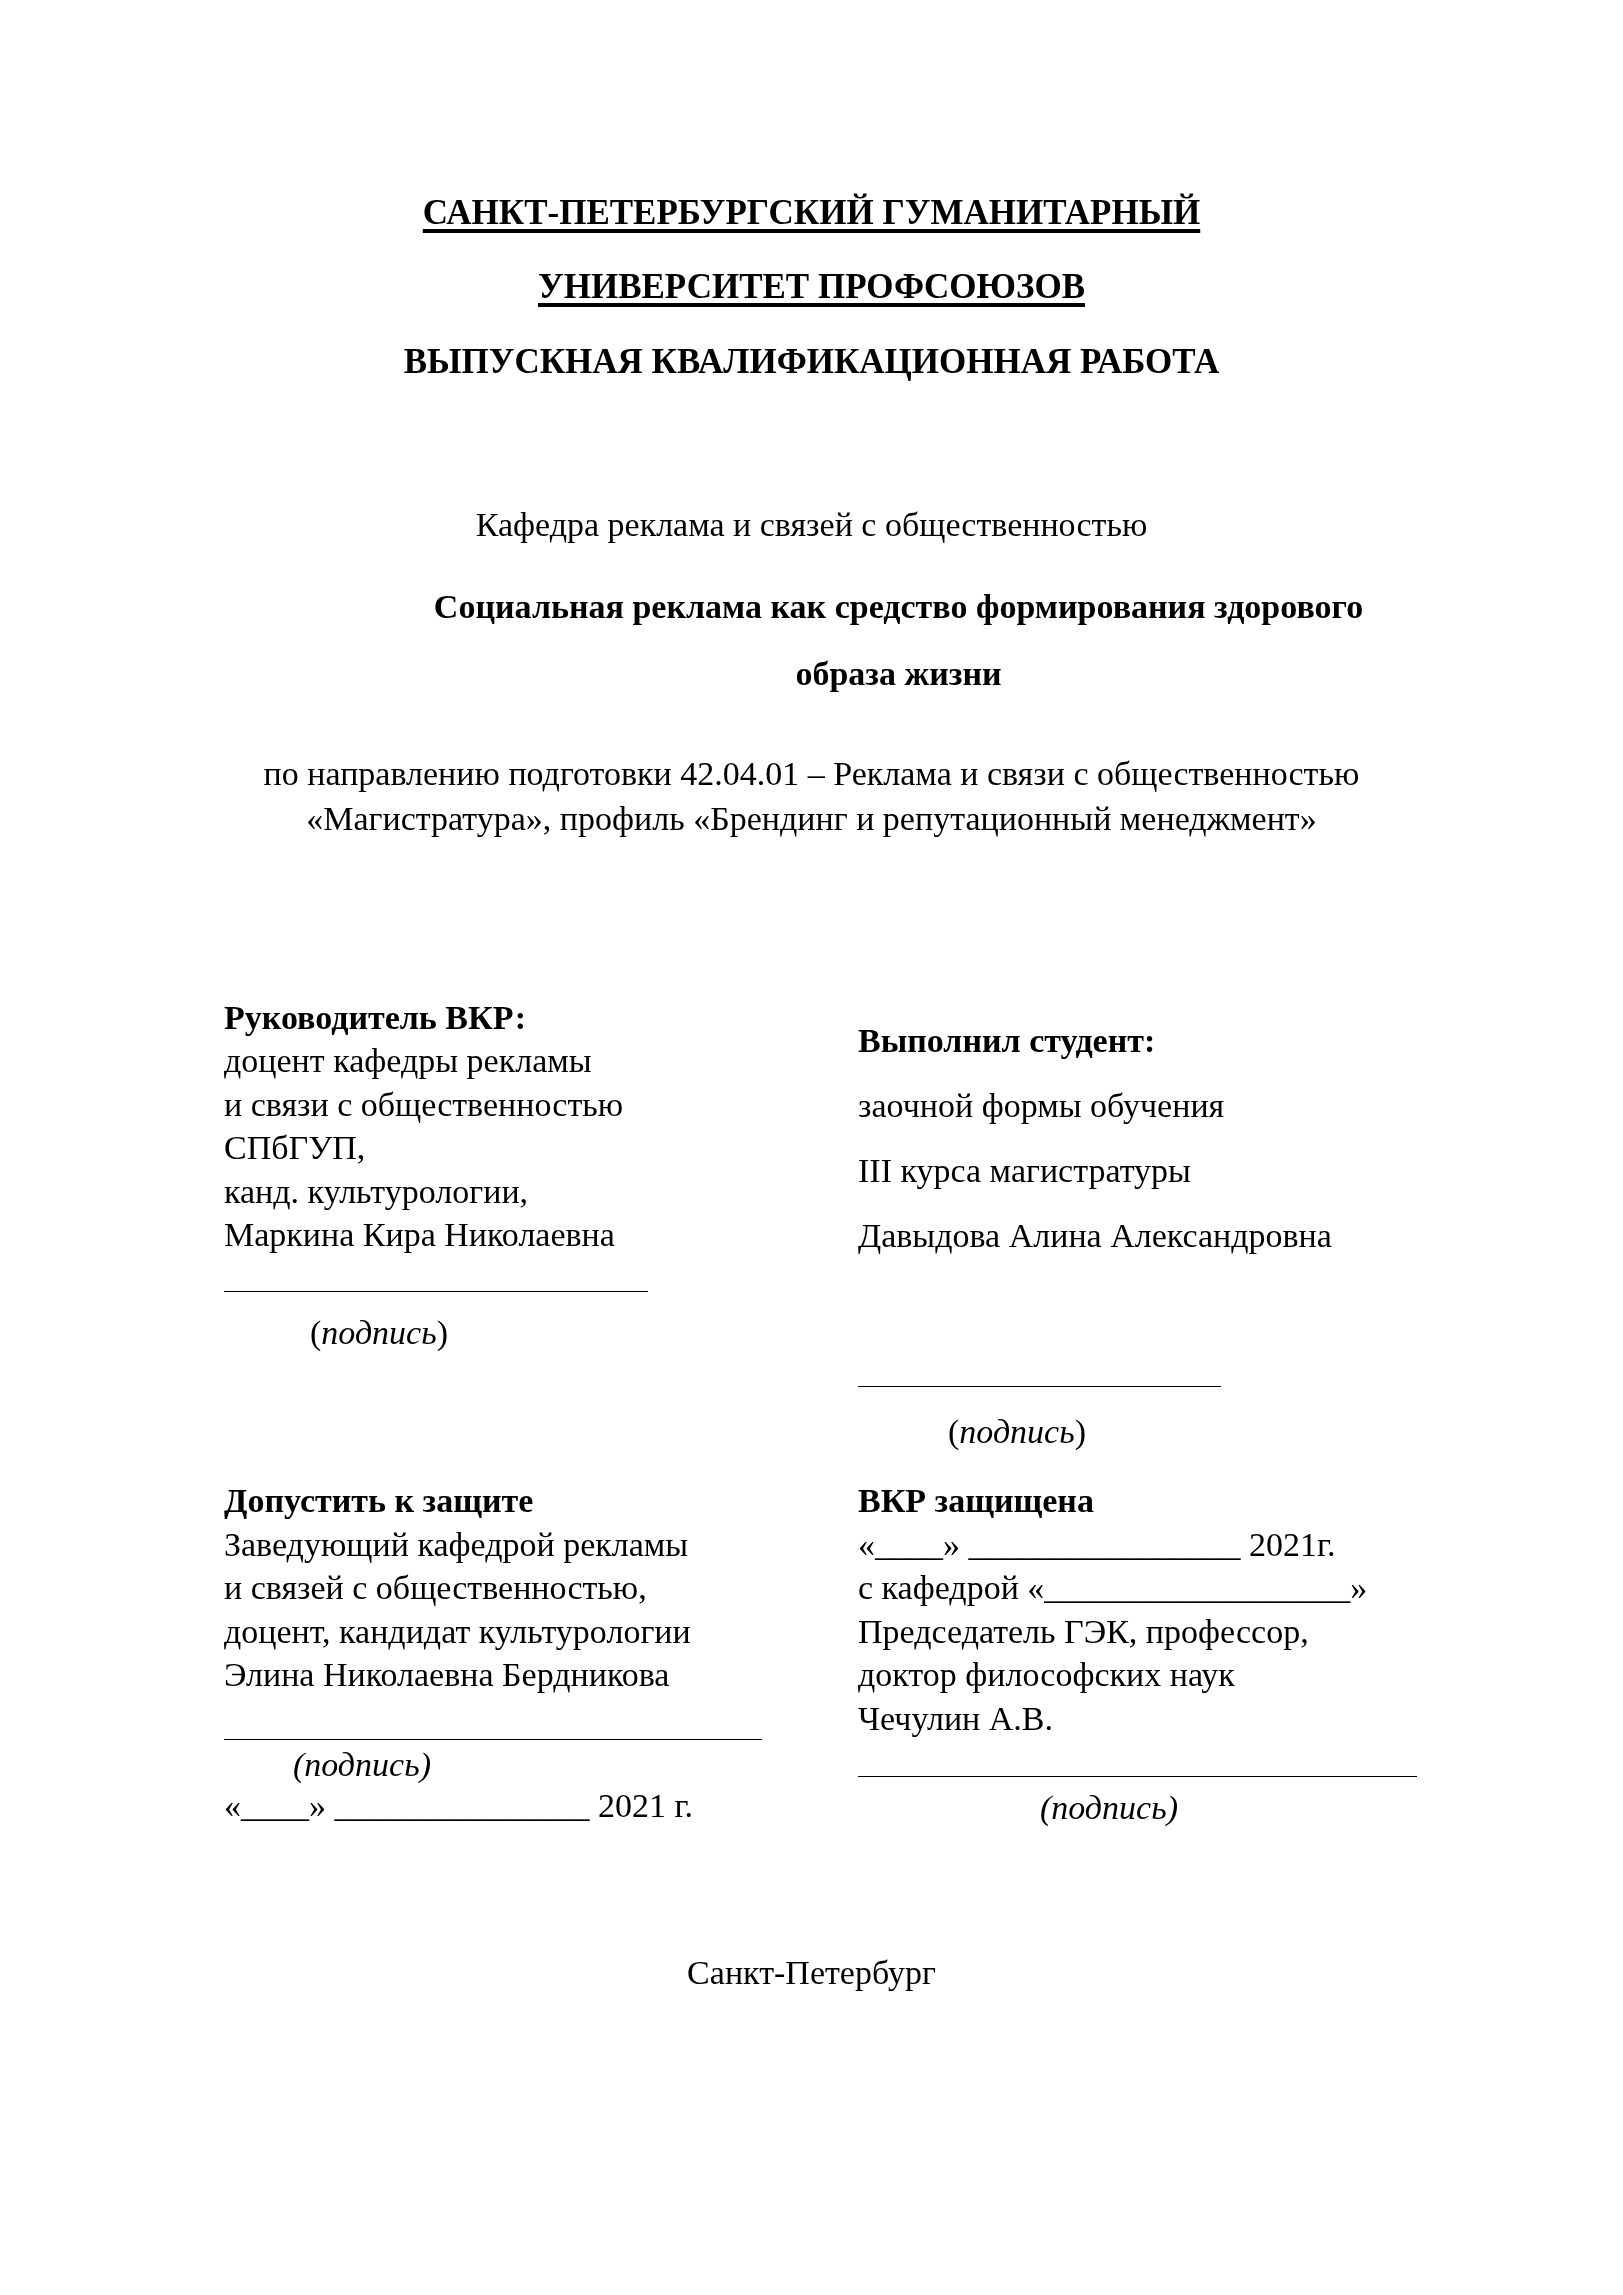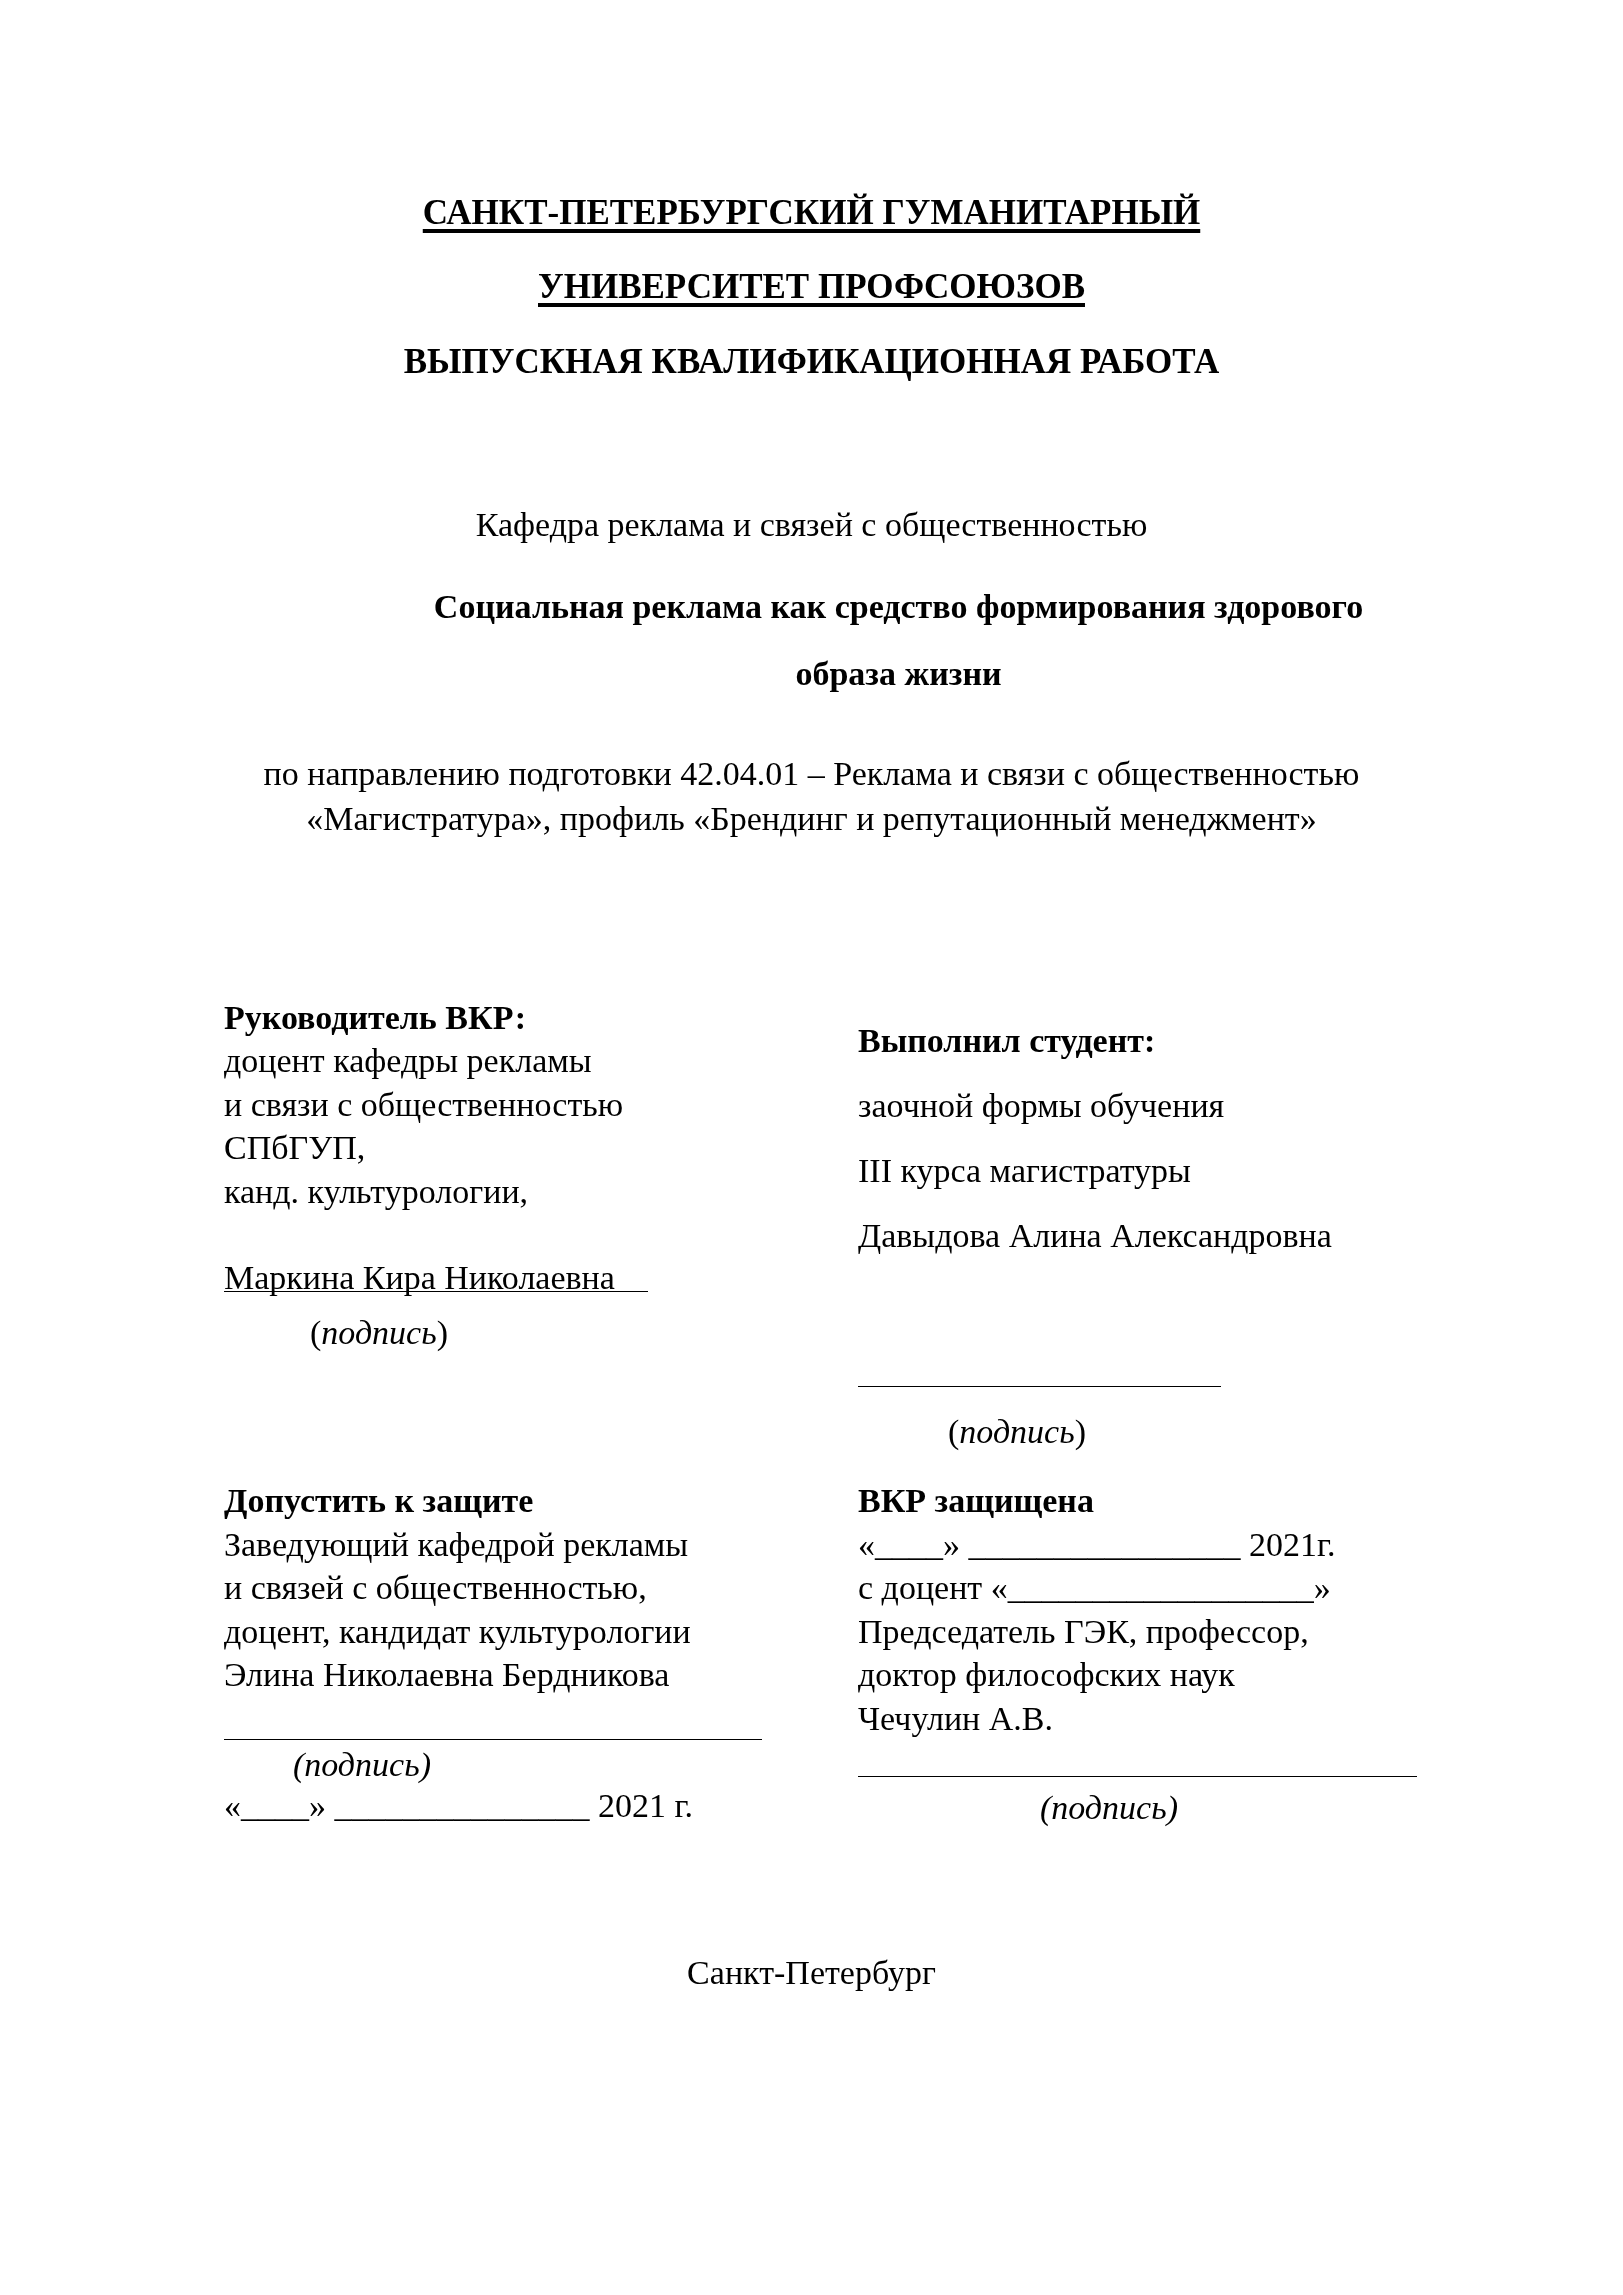--- a/index.html
+++ b/index.html
@@ -66,21 +66,21 @@
 
   <div class="line center" style="top:757px;">по направлению подготовки 42.04.01 – Реклама и связи с общественностью</div>
   <div class="line center" style="top:802px;">«Магистратура», профиль «Брендинг и репутационный менеджмент»</div>
 
   <div>
     <div class="line bold" style="top:1001px; left:224px;">Руководитель ВКР:</div>
     <div class="line" style="top:1044px; left:224px;">доцент кафедры рекламы</div>
     <div class="line" style="top:1088px; left:224px;">и связи с общественностью</div>
     <div class="line" style="top:1131px; left:224px;">СПбГУП,</div>
     <div class="line" style="top:1175px; left:224px;">канд. культурологии,</div>
-    <div class="line" style="top:1218px; left:224px;margin-top:43px;">Маркина Кира Николаевна</div>
+    <div class="line" style="top:1218px; left:224px;">Маркина Кира Николаевна</div>
     <div class="rule" style="top:1291px; left:224px; width:424px;"></div>
     <div class="line" style="top:1316px; left:310px;"><span>(</span><span class="it">подпись</span><span>)</span></div>
   </div>
 
   <div>
     <div class="line bold" style="top:1024px; left:858px;">Выполнил студент:</div>
     <div class="line" style="top:1089px; left:858px;">заочной формы обучения</div>
     <div class="line" style="top:1154px; left:858px;">III курса магистратуры</div>
     <div class="line" style="top:1219px; left:858px;">Давыдова Алина Александровна</div>
     <div class="rule" style="top:1386px; left:858px; width:363px;"></div>
@@ -94,21 +94,21 @@
     <div class="line" style="top:1615px; left:224px;">доцент, кандидат культурологии</div>
     <div class="line" style="top:1658px; left:224px;">Элина Николаевна Бердникова</div>
     <div class="rule" style="top:1739px; left:224px; width:538px;"></div>
     <div class="line it" style="top:1748px; left:293px;">(подпись)</div>
     <div class="line" style="top:1789px; left:224px;">«____» _______________ 2021 г.</div>
   </div>
 
   <div>
     <div class="line bold" style="top:1484px; left:858px;">ВКР защищена</div>
     <div class="line" style="top:1528px; left:858px;">«____» ________________ 2021г.</div>
-    <div class="line" style="top:1571px; left:858px;">с доцент «__________________»</div>
+    <div class="line" style="top:1571px; left:858px;">с кафедрой «__________________»</div>
     <div class="line" style="top:1615px; left:858px;">Председатель ГЭК, профессор,</div>
     <div class="line" style="top:1658px; left:858px;">доктор философских наук</div>
     <div class="line" style="top:1702px; left:858px;">Чечулин А.В.</div>
     <div class="rule" style="top:1776px; left:858px; width:559px;"></div>
     <div class="line it" style="top:1791px; left:1040px;">(подпись)</div>
   </div>
 
   <div class="line center" style="top:1956px;">Санкт-Петербург</div>
 
 </div>

